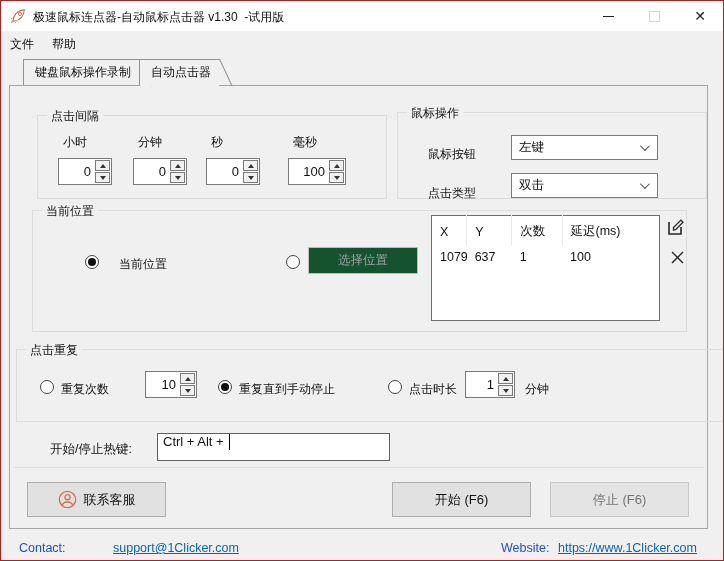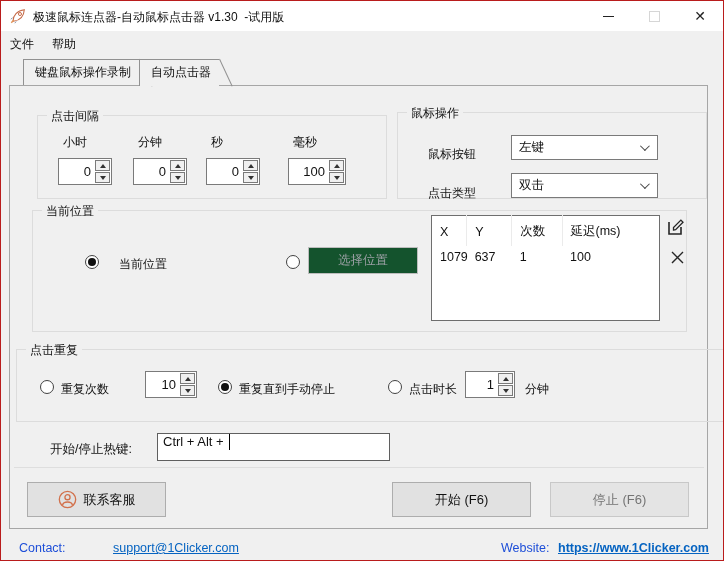--- a/index.html
+++ b/index.html
@@ -298,16 +298,16 @@
     </div>
     <div class="btn disabled" style="left:540px; top:396px; width:139px; height:35px;">
       <span>停止 (F6)</span>
     </div>
   </div>
 
   <div class="footer">
     <span class="footer-label" style="left:18px; top:12px;">Contact:</span>
     <a class="link" style="left:72px; top:12px;margin-left:40px;">support@1Clicker.com</a>
     <span class="footer-label" style="left:500px; top:12px;">Website:</span>
-    <a class="link" style="left:557px; top:12px;font-weight:bold;">https://www.1Clicker.com</a>
+    <a class="link" style="left:557px; top:12px;">https://www.1Clicker.com</a>
   </div>
 
 </div>
 
 </body></html>

